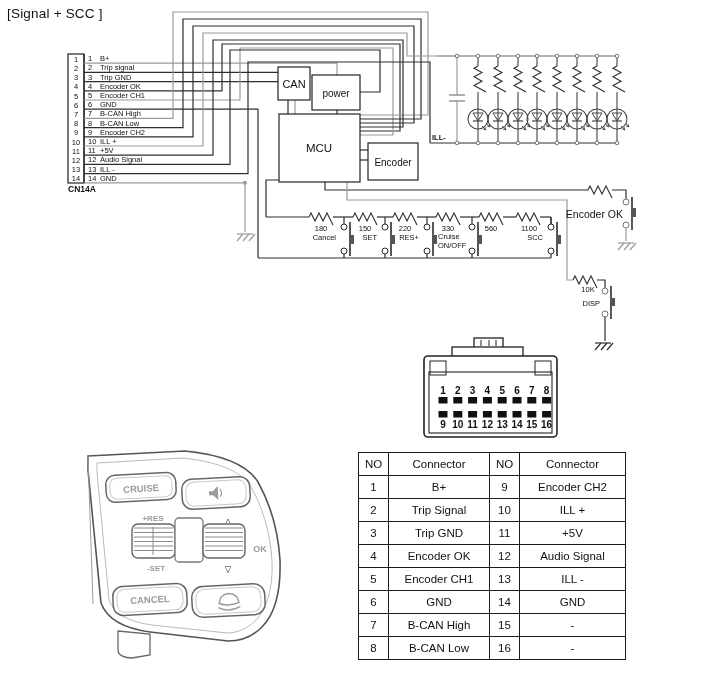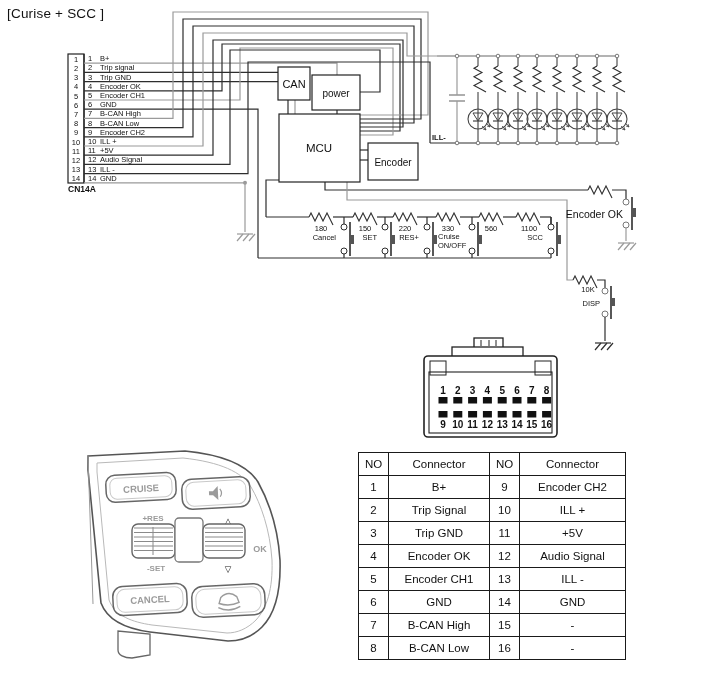--- a/index.html
+++ b/index.html
@@ -12,21 +12,21 @@
   #pinmap table{border-collapse:collapse;width:100%;table-layout:fixed;}
   #pinmap td,#pinmap th{border:1px solid #1a1a1a;text-align:center;font-size:11.5px;
         font-weight:400;height:22px;padding:0 2px;font-family:"Liberation Sans",sans-serif;}
   svg text{font-family:"Liberation Sans",sans-serif;fill:#111;}
   .wlabel{fill:#9b9b9b;font-weight:bold;}
 </style>
 </head>
 <body>
 
 <div id="page">
-  <div id="title">[Curise + SCC ]</div>
+  <div id="title">[Signal + SCC ]</div>
 
   <svg id="circuit" width="701" height="452" viewBox="0 0 701 452">
 
     <g id="gen">
         <rect x="68" y="54" width="16" height="129" fill="#fff" stroke="#222" stroke-width="1.2"></rect>
         <line x1="84" y1="54" x2="84" y2="183" stroke="#222" stroke-width="1.2"></line>
         <text x="76" y="61.7" font-size="7.5" text-anchor="middle" font-weight="normal" fill="#111">1</text>
         <text x="88" y="61.2" font-size="7.5" text-anchor="start" font-weight="normal" fill="#111"><tspan>1</tspan><tspan x="100">B+</tspan></text>
         <text x="76" y="70.9" font-size="7.5" text-anchor="middle" font-weight="normal" fill="#111">2</text>
         <text x="88" y="70.4" font-size="7.5" text-anchor="start" font-weight="normal" fill="#111"><tspan>2</tspan><tspan x="100">Trip signal</tspan></text>

